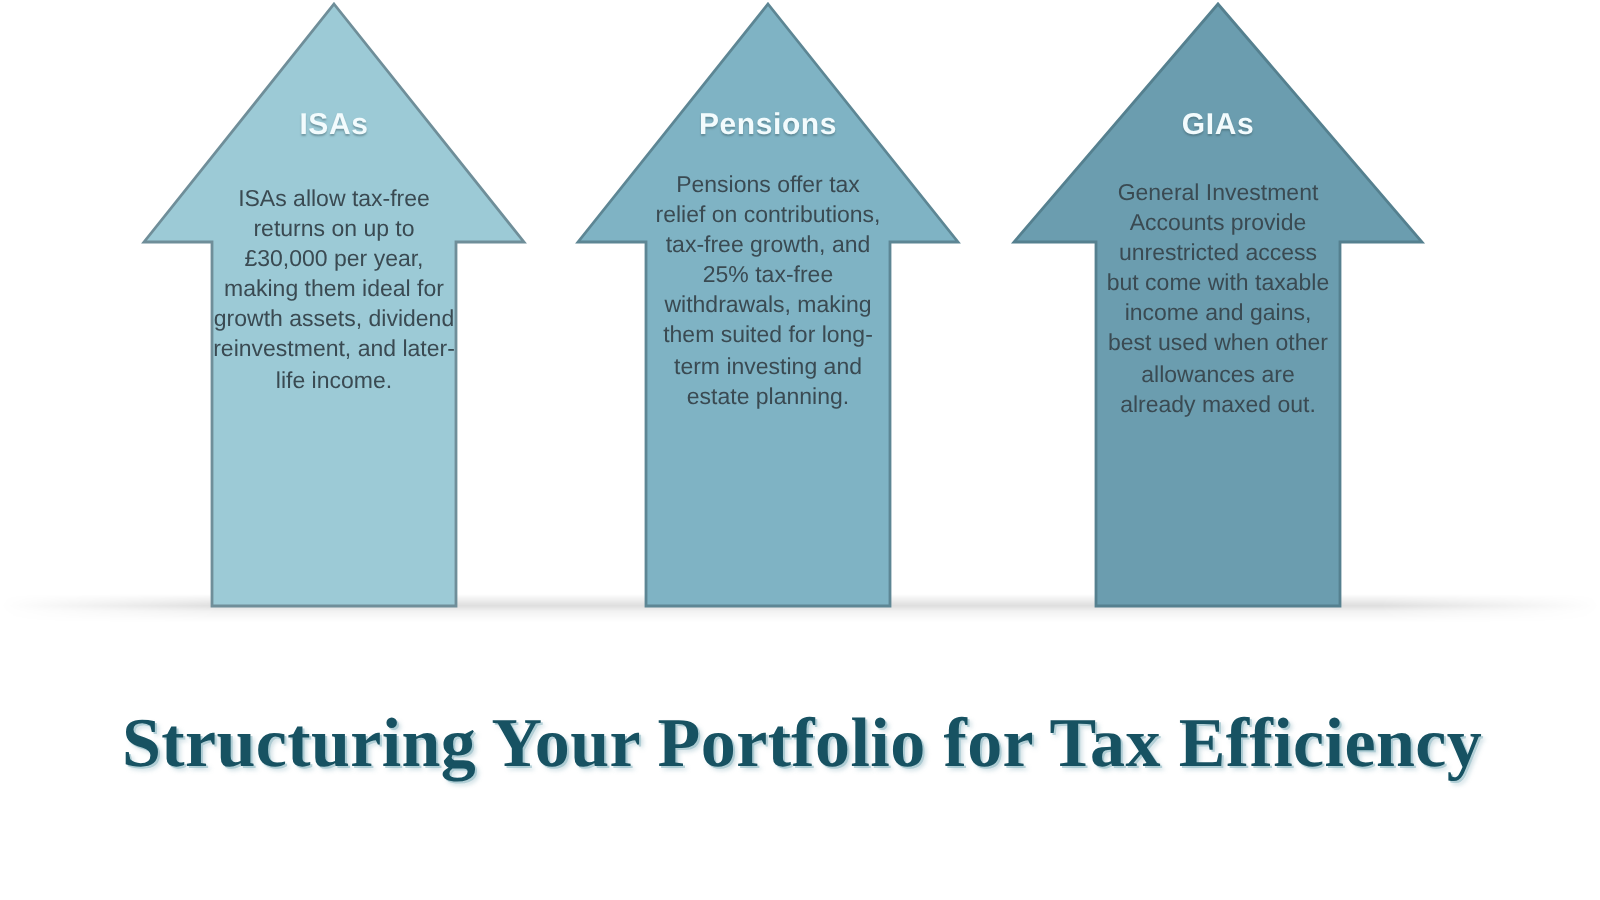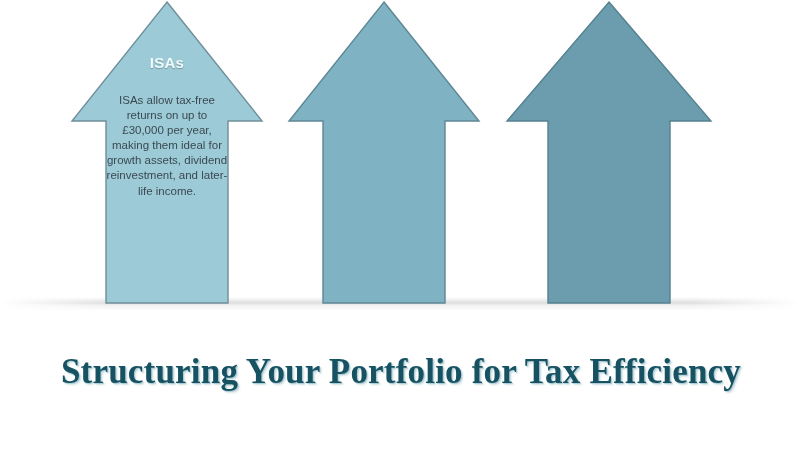--- a/index.html
+++ b/index.html
@@ -91,23 +91,31 @@
     <div class="arrow-content" style="width:194px; padding-top:55px;">
       <div class="arrow-title">ISAs</div>
       <div class="arrow-body" style="width:124px; margin-top:21px;">ISAs allow tax-free returns on up to £30,000 per year, making them ideal for growth assets, dividend reinvestment, and later-life income.</div>
     </div>
   </div>
 
   <div class="arrow-wrap" style="left:287px; width:194px; height:305px;">
     <svg class="arrow-svg" width="194" height="305" viewBox="0 0 194 305">
       <polygon points="97,2 192,121 158,121 158,303 36,303 36,121 2,121" fill="#7fb3c4" stroke="#5d8694" stroke-width="1.4" stroke-linejoin="miter"></polygon>
     </svg>
+    <div class="arrow-content" style="width:194px; padding-top:55px;">
+      <div class="arrow-title">Pensions</div>
+      <div class="arrow-body" style="width:118px; margin-top:14px;">Pensions offer tax relief on contributions, tax-free growth, and 25% tax-free withdrawals, making them suited for long-term investing and estate planning.</div>
+    </div>
   </div>
 
   <div class="arrow-wrap" style="left:505px; width:208px; height:305px;">
     <svg class="arrow-svg" width="208" height="305" viewBox="0 0 208 305">
       <polygon points="104,2 206,121 165,121 165,303 43,303 43,121 2,121" fill="#6b9daf" stroke="#55808f" stroke-width="1.4" stroke-linejoin="miter"></polygon>
     </svg>
+    <div class="arrow-content" style="width:208px; padding-top:55px;">
+      <div class="arrow-title">GIAs</div>
+      <div class="arrow-body" style="width:116px; margin-top:18px;">General Investment Accounts provide unrestricted access but come with taxable income and gains, best used when other allowances are already maxed out.</div>
+    </div>
   </div>
 
   <div class="slide-title">Structuring Your Portfolio for Tax Efficiency</div>
 
 </div>
 
 </body></html>

